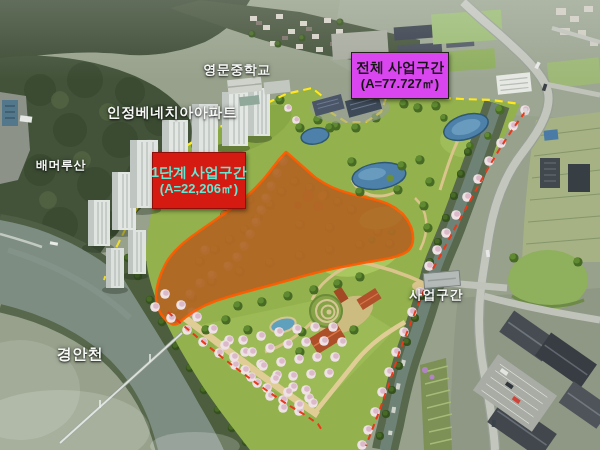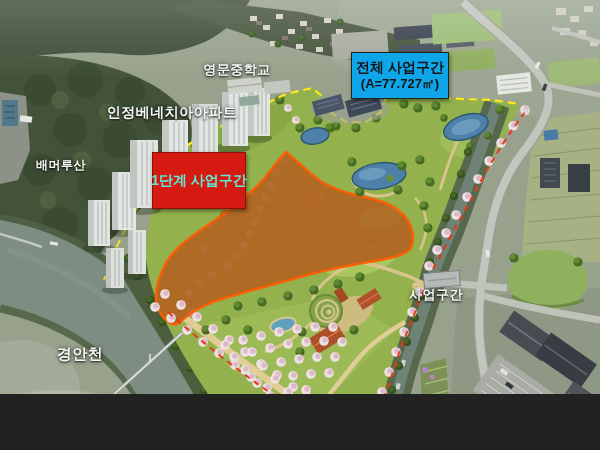--- a/index.html
+++ b/index.html
@@ -1,25 +1,25 @@
 <!DOCTYPE html>
 <html><head>
 <meta charset="utf-8">
 <style>
   html,body{margin:0;padding:0;background:#222;}
-  #stage{position:relative;width:600px;height:394px;overflow:hidden;
+  #stage{position:relative;width:600px;height:450px;overflow:hidden;
          font-family:"Liberation Sans","DejaVu Sans",sans-serif;}
   #stage svg{position:absolute;left:0;top:0;}
   .lbl{position:absolute;transform:translate(-50%,-50%);color:#f7f9f7;font-weight:700;
        white-space:nowrap;text-shadow:0 1px 2px rgba(0,0,0,.8),0 0 4px rgba(0,0,0,.5);
        letter-spacing:.5px;}
   .info-box{position:absolute;display:flex;flex-direction:column;align-items:center;
        justify-content:center;line-height:1.3;text-align:center;white-space:nowrap;
        box-shadow:1px 2px 4px rgba(0,0,0,.45);}
-  #total-box{left:351px;top:52px;width:96px;height:45px;background:#0ea5e9;
+  #total-box{left:351px;top:52px;width:96px;height:45px;background:#d946ef;
        color:#141414;border:1.5px solid #23231a;}
   #phase1-box{left:152px;top:152px;width:92px;height:55px;background:#d51a12;
        color:#5eead4;border:1px solid #8f0e0a;}
   .box-title{font-size:14px;font-weight:800;}
   .box-area{font-size:13px;font-weight:700;}
 </style>
 </head>
 <body>
 
 <div id="stage">
@@ -572,14 +572,15 @@
 <div class="lbl" style="left:61px;top:165px;font-size:12px">배머루산</div>
 <div class="lbl" style="left:80px;top:354px;font-size:15px">경안천</div>
 <div class="lbl" style="left:436px;top:295px;font-size:13px">사업구간</div>
 
 <div id="total-box" class="info-box">
   <span class="box-title">전체 사업구간</span>
   <span class="box-area">(A=77.727㎡)</span>
 </div>
 <div id="phase1-box" class="info-box">
   <span class="box-title">1단계 사업구간</span>
+  <span class="box-area">(A=22,206㎡)</span>
 </div>
 </div>
 
 </body></html>

